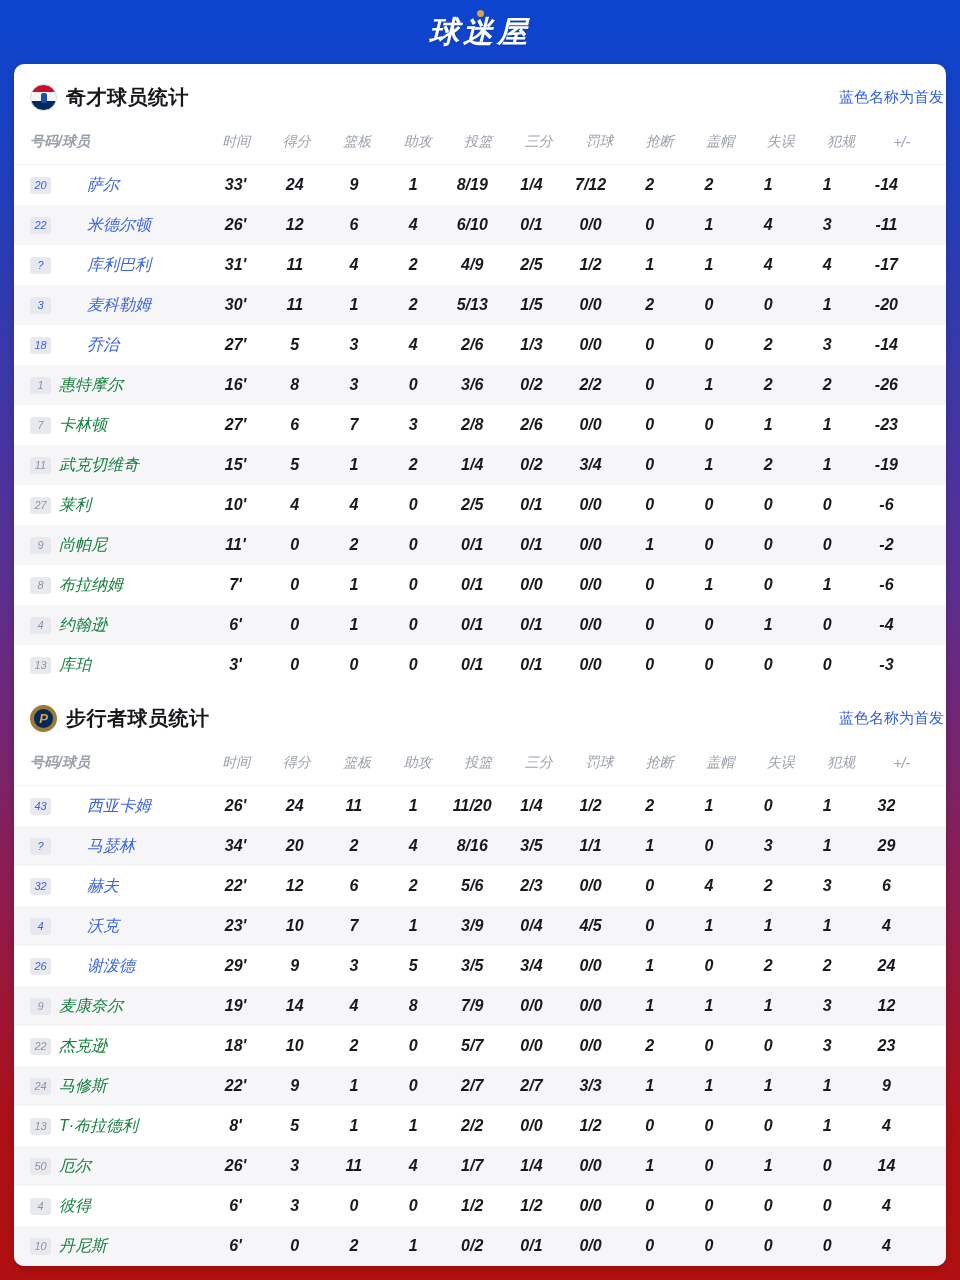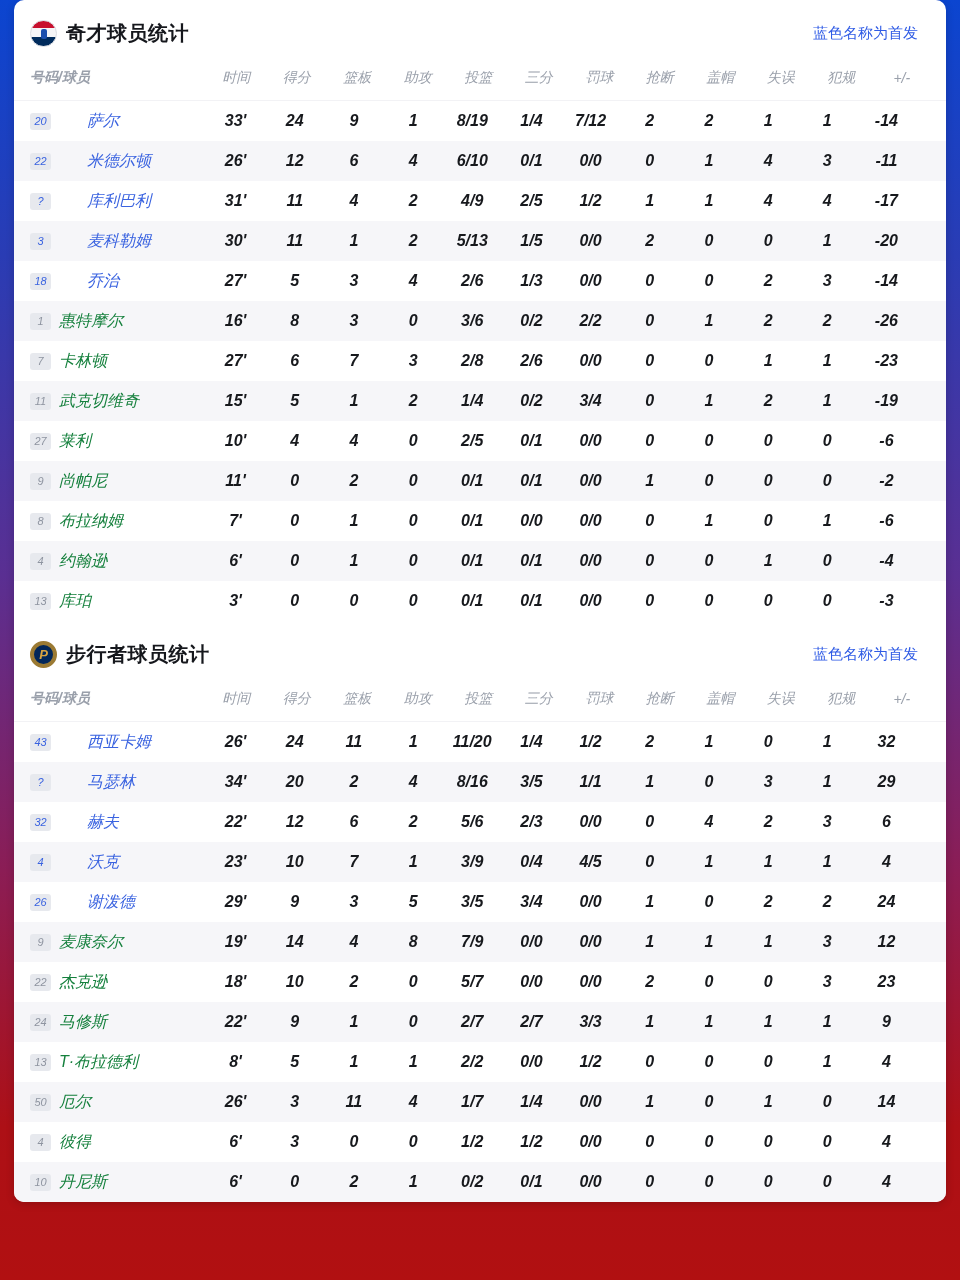--- a/index.html
+++ b/index.html
@@ -11,21 +11,21 @@
     overflow:hidden;
   }
   .top-bar{height:64px;display:flex;align-items:center;justify-content:center;width:100%;}
   .brand{position:relative;color:#ffffff;font-size:30px;font-weight:bold;font-style:italic;letter-spacing:4px;text-shadow:0 1px 2px rgba(0,0,0,.15);}
   .brand-dot{position:absolute;top:-2px;left:47%;width:7px;height:7px;border-radius:50%;background:#d9a441;}
   .card{
     width:932px;background:#ffffff;border-radius:10px;
     box-shadow:0 2px 8px rgba(0,0,0,.18);
     overflow:hidden;
   }
-  .section-header{display:flex;align-items:center;padding:16px 28px 6px 16px;height:34px;}
+  .section-header{display:flex;align-items:center;padding:16px 2px 6px 16px;height:34px;}
   .team-logo{width:27px;height:27px;border-radius:50%;margin-right:9px;flex:0 0 auto;box-sizing:border-box;}
   .wizards-logo{
     background:linear-gradient(180deg,#c8102e 0 30%,#f5f5f7 30% 63%,#002b5c 63% 100%);
     border:1px solid #d9dbe1;position:relative;
   }
   .wizards-logo::after{content:"";position:absolute;left:50%;top:32%;width:6px;height:10px;margin-left:-3px;background:#1b4fae;border-radius:2px;}
   .pacers-logo{
     background:#02275a;border:4px solid #9b7a33;display:flex;align-items:center;justify-content:center;
     color:#d9a441;font-weight:bold;font-size:13px;font-style:italic;
   }
@@ -58,20 +58,26 @@
   .row.starter .badge{color:#3a63e0;}
   .row.starter .pname{color:#3a63e0;margin-left:28px;}
   .footer{flex:1;display:flex;align-items:center;justify-content:center;width:100%;}
   .footer-text{color:#ffffff;font-size:17px;letter-spacing:1px;}
 </style>
 </head>
 <body>
 
 <div class="page">
 
+  <div class="top-bar">
+    <div class="brand">
+      <span>球迷屋</span>
+      <span class="brand-dot"></span>
+    </div>
+  </div>
 
   <div class="card">
 
     <section>
       <div class="section-header">
         <span class="team-logo wizards-logo"></span>
         <span class="section-title">奇才球员统计</span>
         <span class="legend">蓝色名称为首发</span>
       </div>
       <div class="thead">

